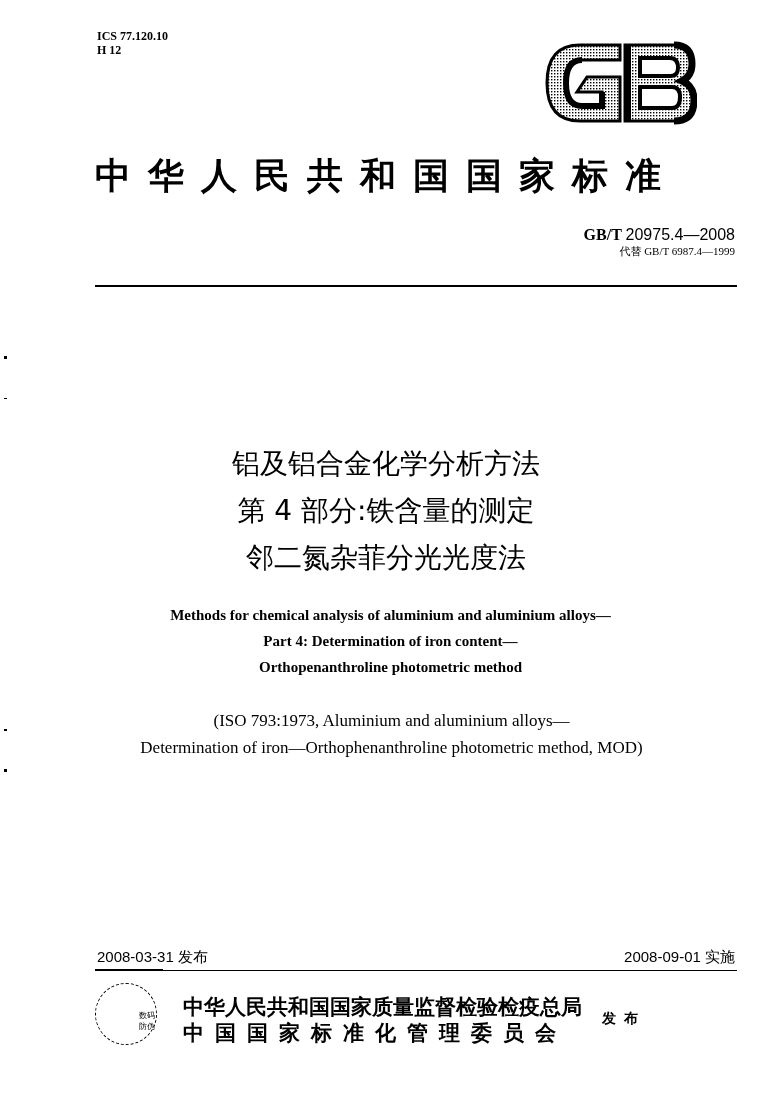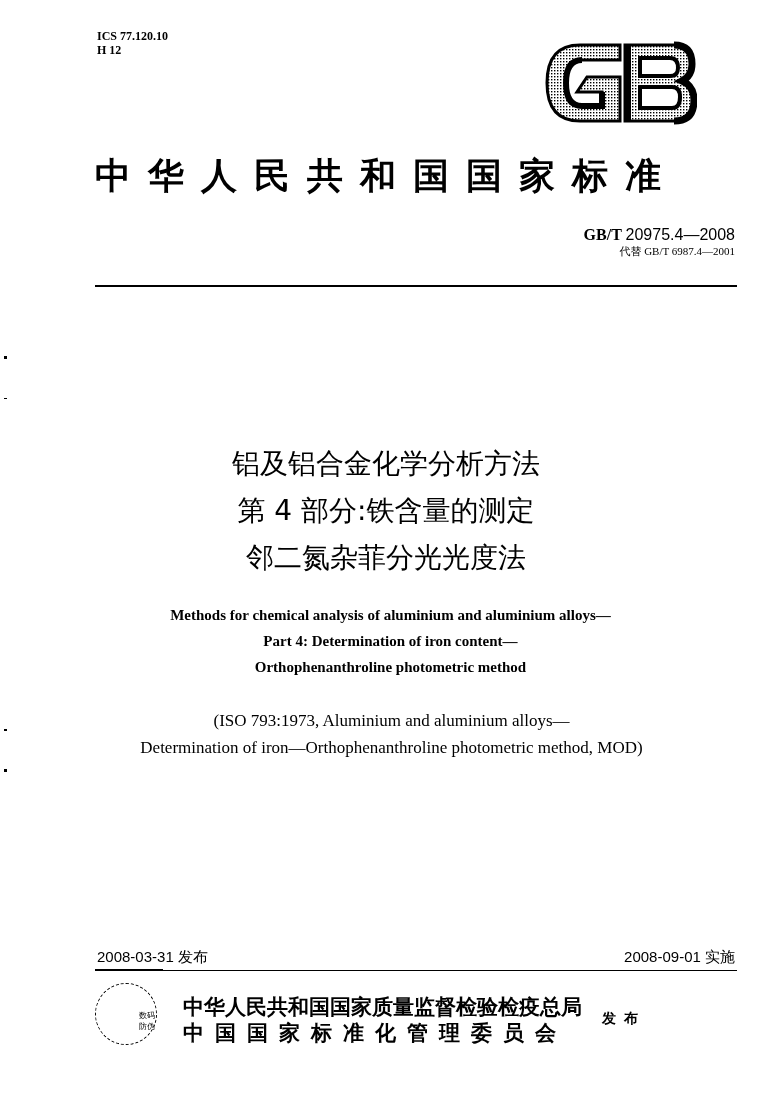--- a/index.html
+++ b/index.html
@@ -74,40 +74,40 @@
   </svg>
 </div>
 
 <div class="abs national-title">中华人民共和国国家标准</div>
 
 <div class="abs std-no">
   <div class="main">
     <span>GB/T</span>
     <span class="num">20975.4—2008</span>
   </div>
-  <div class="replace">代替 GB/T 6987.4—2001</div>
+  <div class="replace">代替 GB/T 6987.4—1999</div>
 </div>
 
 <div class="abs rule-top"></div>
 
 <div class="abs margin-mark" style="top:356px;"></div>
 <div class="abs margin-mark" style="top:398px;height:1px;"></div>
 <div class="abs margin-mark" style="top:729px;height:2px;"></div>
 <div class="abs margin-mark" style="top:769px;"></div>
 
 <div class="abs cn-title">
   <div>铝及铝合金化学分析方法</div>
   <div>第 4 部分:铁含量的测定</div>
   <div>邻二氮杂菲分光光度法</div>
 </div>
 
 <div class="abs en-title">
   <div>Methods for chemical analysis of aluminium and aluminium alloys—</div>
   <div>Part 4: Determination of iron content—</div>
-  <div>Orthophenanthroline photometric method</div>
+  <div>Orthopenanthroline photometric method</div>
 </div>
 
 <div class="abs iso-ref">
   <div>(ISO 793:1973, Aluminium and aluminium alloys—</div>
   <div>Determination of iron—Orthophenanthroline photometric method, MOD)</div>
 </div>
 
 <div class="abs date-left">2008-03-31 发布</div>
 <div class="abs date-right">2008-09-01 实施</div>
 <div class="abs rule-bottom"></div>

